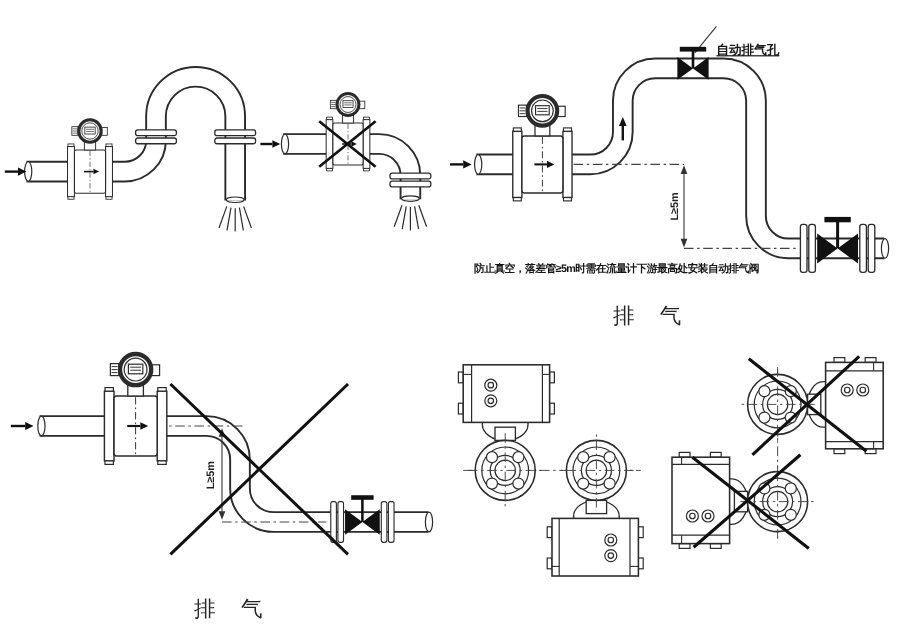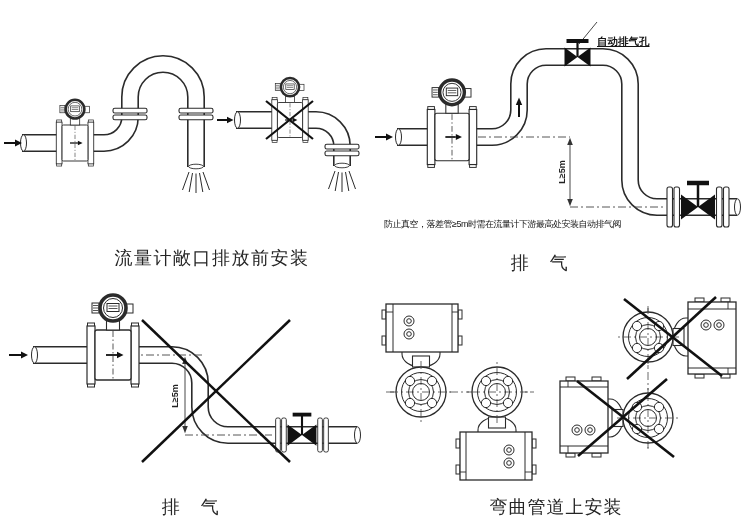--- a/index.html
+++ b/index.html
@@ -11,21 +11,21 @@
   .label{position:absolute;white-space:nowrap;color:#1e1e1e;}
   .caption{
     font-family:"Liberation Serif",serif;font-size:18px;letter-spacing:1.5px;
     text-align:center;color:#252525;
   }
   .cap-tl{left:62px;top:246px;width:300px;}
   .cap-tr{left:470px;top:251px;width:140px;}
   .cap-bl{left:131px;top:495px;width:120px;}
   .cap-br{left:456px;top:495px;width:200px;letter-spacing:1px;}
   .note{
-    left:384px;top:218px;font-size:9px;font-weight:normal;letter-spacing:-0.5px;color:#161616;
+    left:395px;top:218px;font-size:9px;font-weight:bold;letter-spacing:-0.5px;color:#161616;
   }
   .vent-label{
     left:597px;top:11px;font-size:10.5px;font-weight:bold;color:#161616;
     text-decoration:underline;
     margin-top:24px;
   }
   .dim{
     font-size:9px;font-weight:bold;color:#222;width:44px;height:12px;line-height:12px;
     text-align:center;transform:rotate(-90deg);transform-origin:center center;
   }
@@ -264,29 +264,27 @@
       <use href="#tBox"></use>
           <use href="#flangeView"></use>
     </g>
     <g stroke="#111" stroke-width="2.6">
       <line x1="577" y1="381" x2="674" y2="457"></line>
       <line x1="667" y1="379" x2="578" y2="456"></line>
     </g>
   </g>
 </svg>
 
-<div class="label caption cap-tl">流量计敞口排放前安装</div>
 
 <div class="label caption cap-tr">排　气</div>
 
 <div class="label note">防止真空，落差管≥5m时需在流量计下游最高处安装自动排气阀</div>
 
 <div class="label vent-label">自动排气孔</div>
 
 <div class="label dim dim-tr">L≥5m</div>
 
 <div class="label dim dim-bl">L≥5m</div>
 
 <div class="label caption cap-bl">排　气</div>
 
-<div class="label caption cap-br">弯曲管道上安装</div>
 
 </div>
 
 </body></html>

